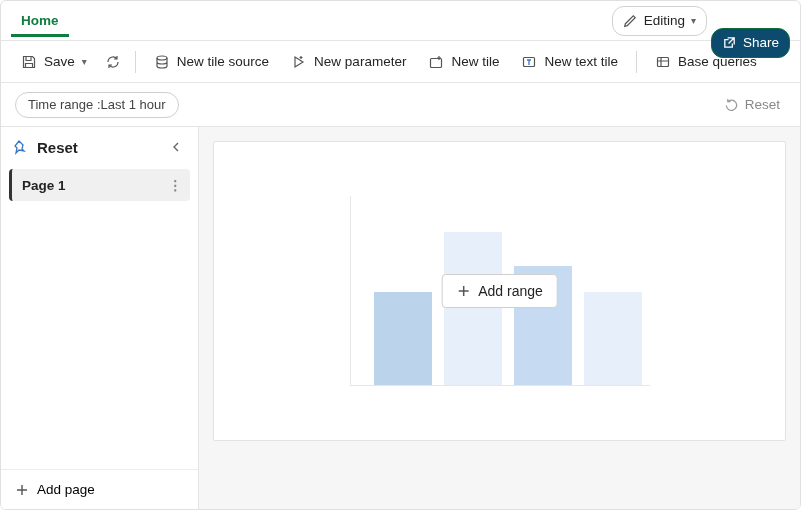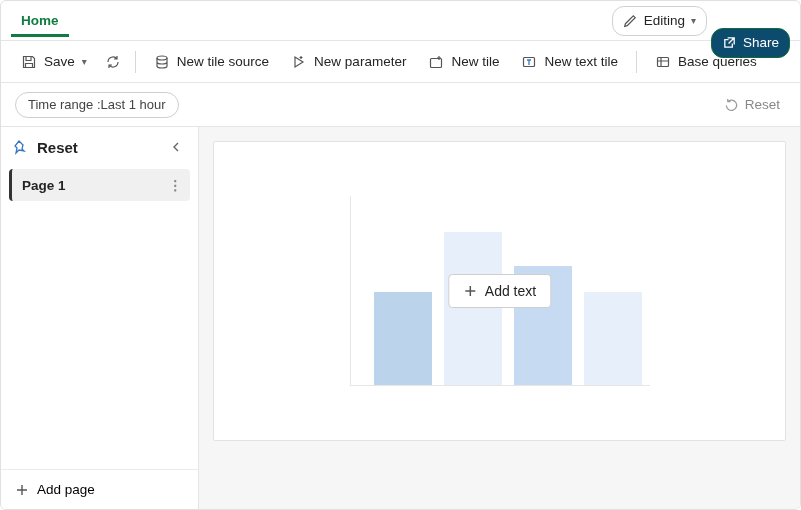--- a/index.html
+++ b/index.html
@@ -357,17 +357,17 @@
           <div class="bar" style="height: 153px; background: rgb(231, 239, 250);"></div>
           <div class="bar" style="height: 119px; background: rgb(198, 218, 241);"></div>
           <div class="bar" style="height: 93.5px; background: rgb(231, 239, 250);"></div>
         </div>
       <button class="add-tile-btn">
         <span class="icon">
           <svg width="14" height="14" viewBox="0 0 14 14">
               <path stroke="#555" stroke-width="1.5" d="M7 2v10M2 7h10"></path>
             </svg>
         </span>
-        <span>Add text</span>
+        <span>Add range</span>
       </button>
     </div>
   </div>
 </div>
 
 </body></html>

